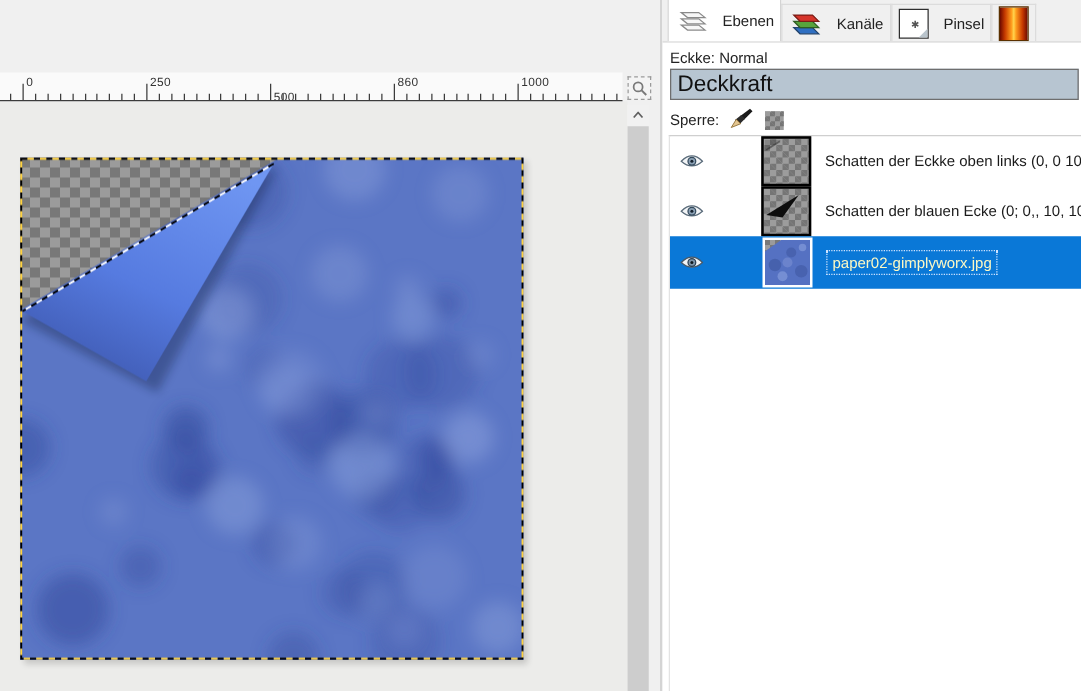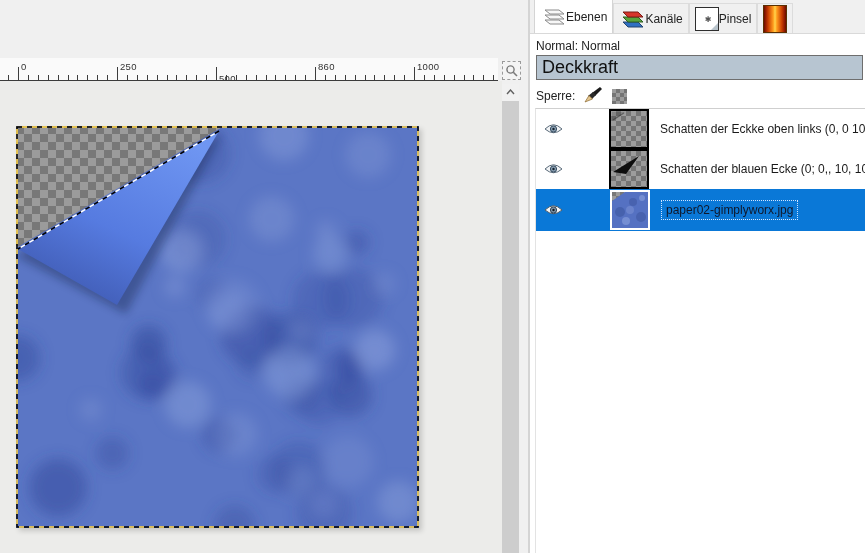--- a/index.html
+++ b/index.html
@@ -22,21 +22,21 @@
   #vscroll .thumb{position:absolute;left:0;top:17px;width:17px;height:452px;background:#cdcdcd;}
   #splitter{position:absolute;left:528px;top:0;width:2px;height:553px;background:#d4d4d4;}
 
   #image{position:absolute;left:16px;top:126px;width:403px;height:402px;
          box-shadow:3px 3px 5px rgba(0,0,0,.16);}
 
   
   #panel{position:absolute;left:530px;top:0;width:335px;height:553px;background:#fff;}
   #tabbar{position:absolute;left:0;top:0;width:335px;height:34px;background:#f0f0f0;
           border-bottom:1px solid #d9d9d9;display:flex;align-items:flex-end;overflow:hidden;padding-left:4px;box-sizing:border-box;}
-  .tab{display:flex;align-items:center;gap:0;height:25px;padding:2px 5px;background:#f0f0f0;
+  .tab{display:flex;align-items:center;gap:12px;height:25px;padding:2px 5px;background:#f0f0f0;
        border:1px solid #dcdcdc;border-bottom:none;font-size:12px;color:#222;white-space:nowrap;}
   .tab.active{background:#fff;height:30px;margin-bottom:-1px;border-color:#d4d4d4;}
   .tab .ticon{display:inline-flex;align-items:center;}
   .grad-icon{width:22px;height:26px;border:1px solid #5a3000;
        background:linear-gradient(90deg,#6e0a00 0%,#c63a00 18%,#ff9d1e 42%,#ffd44e 50%,#ff9d1e 58%,#c63a00 82%,#6e0a00 100%);}
   .brushsq-icon{width:22px;height:22px;border:1px solid #2e2e2e;background:#fff;position:relative;}
   .brushsq-icon .dot{position:absolute;left:9px;top:8px;font-size:8px;color:#555;line-height:1;}
   .brushsq-icon .fold{position:absolute;right:0;bottom:0;width:0;height:0;
        border-left:7px solid transparent;border-bottom:7px solid #b9c4cc;}
 
@@ -54,21 +54,21 @@
        border-top:1px solid #cfcfcf;border-left:1px solid #e3e3e3;}
   .lrow{display:flex;align-items:center;height:40px;position:relative;}
   .lrow.selected{background:var(--selection-blue,#0a78d7);height:42px;}
   .eye{width:20px;margin-left:8px;display:inline-flex;align-items:center;}
   .thumbwrap{margin-left:46px;width:36px;height:36px;border:2px solid #000;box-sizing:content-box;
        position:relative;flex:none;overflow:hidden;}
   .lrow.selected .thumbwrap{border-color:#fff;}
   .thumbwrap.checker{background-size:10px 10px;background-position:0 0,5px 5px;}
   .thumbwrap svg{position:absolute;left:0;top:0;}
   .lname{margin-left:11px;font-size:12px;color:#1a1a1a;white-space:nowrap;}
-  .lrow.selected .lname{color:#0f172a;border:1px dotted #cfe3ff;padding:2px 4px;text-align:center;}
+  .lrow.selected .lname{color:#fef9c3;border:1px dotted #cfe3ff;padding:2px 4px;text-align:center;}
 </style>
 </head>
 <body>
 
 <div id="root">
 
   <div id="canvas-area">
     <div id="viewport"></div>
 
     <div id="ruler">
@@ -272,21 +272,21 @@
         </span>
         <span>Pinsel</span>
       </div>
       <div class="tab">
         <span class="ticon grad-icon"></span>
 
       </div>
     </div>
 
     <div id="mode-row">
-      <span>Normal:</span>
+      <span>Eckke:</span>
       <span>Normal</span>
     </div>
 
     <div id="opacity-bar">
       <span>Deckkraft</span>
     </div>
 
     <div id="lock-row">
       <span>Sperre:</span>
       <span>

